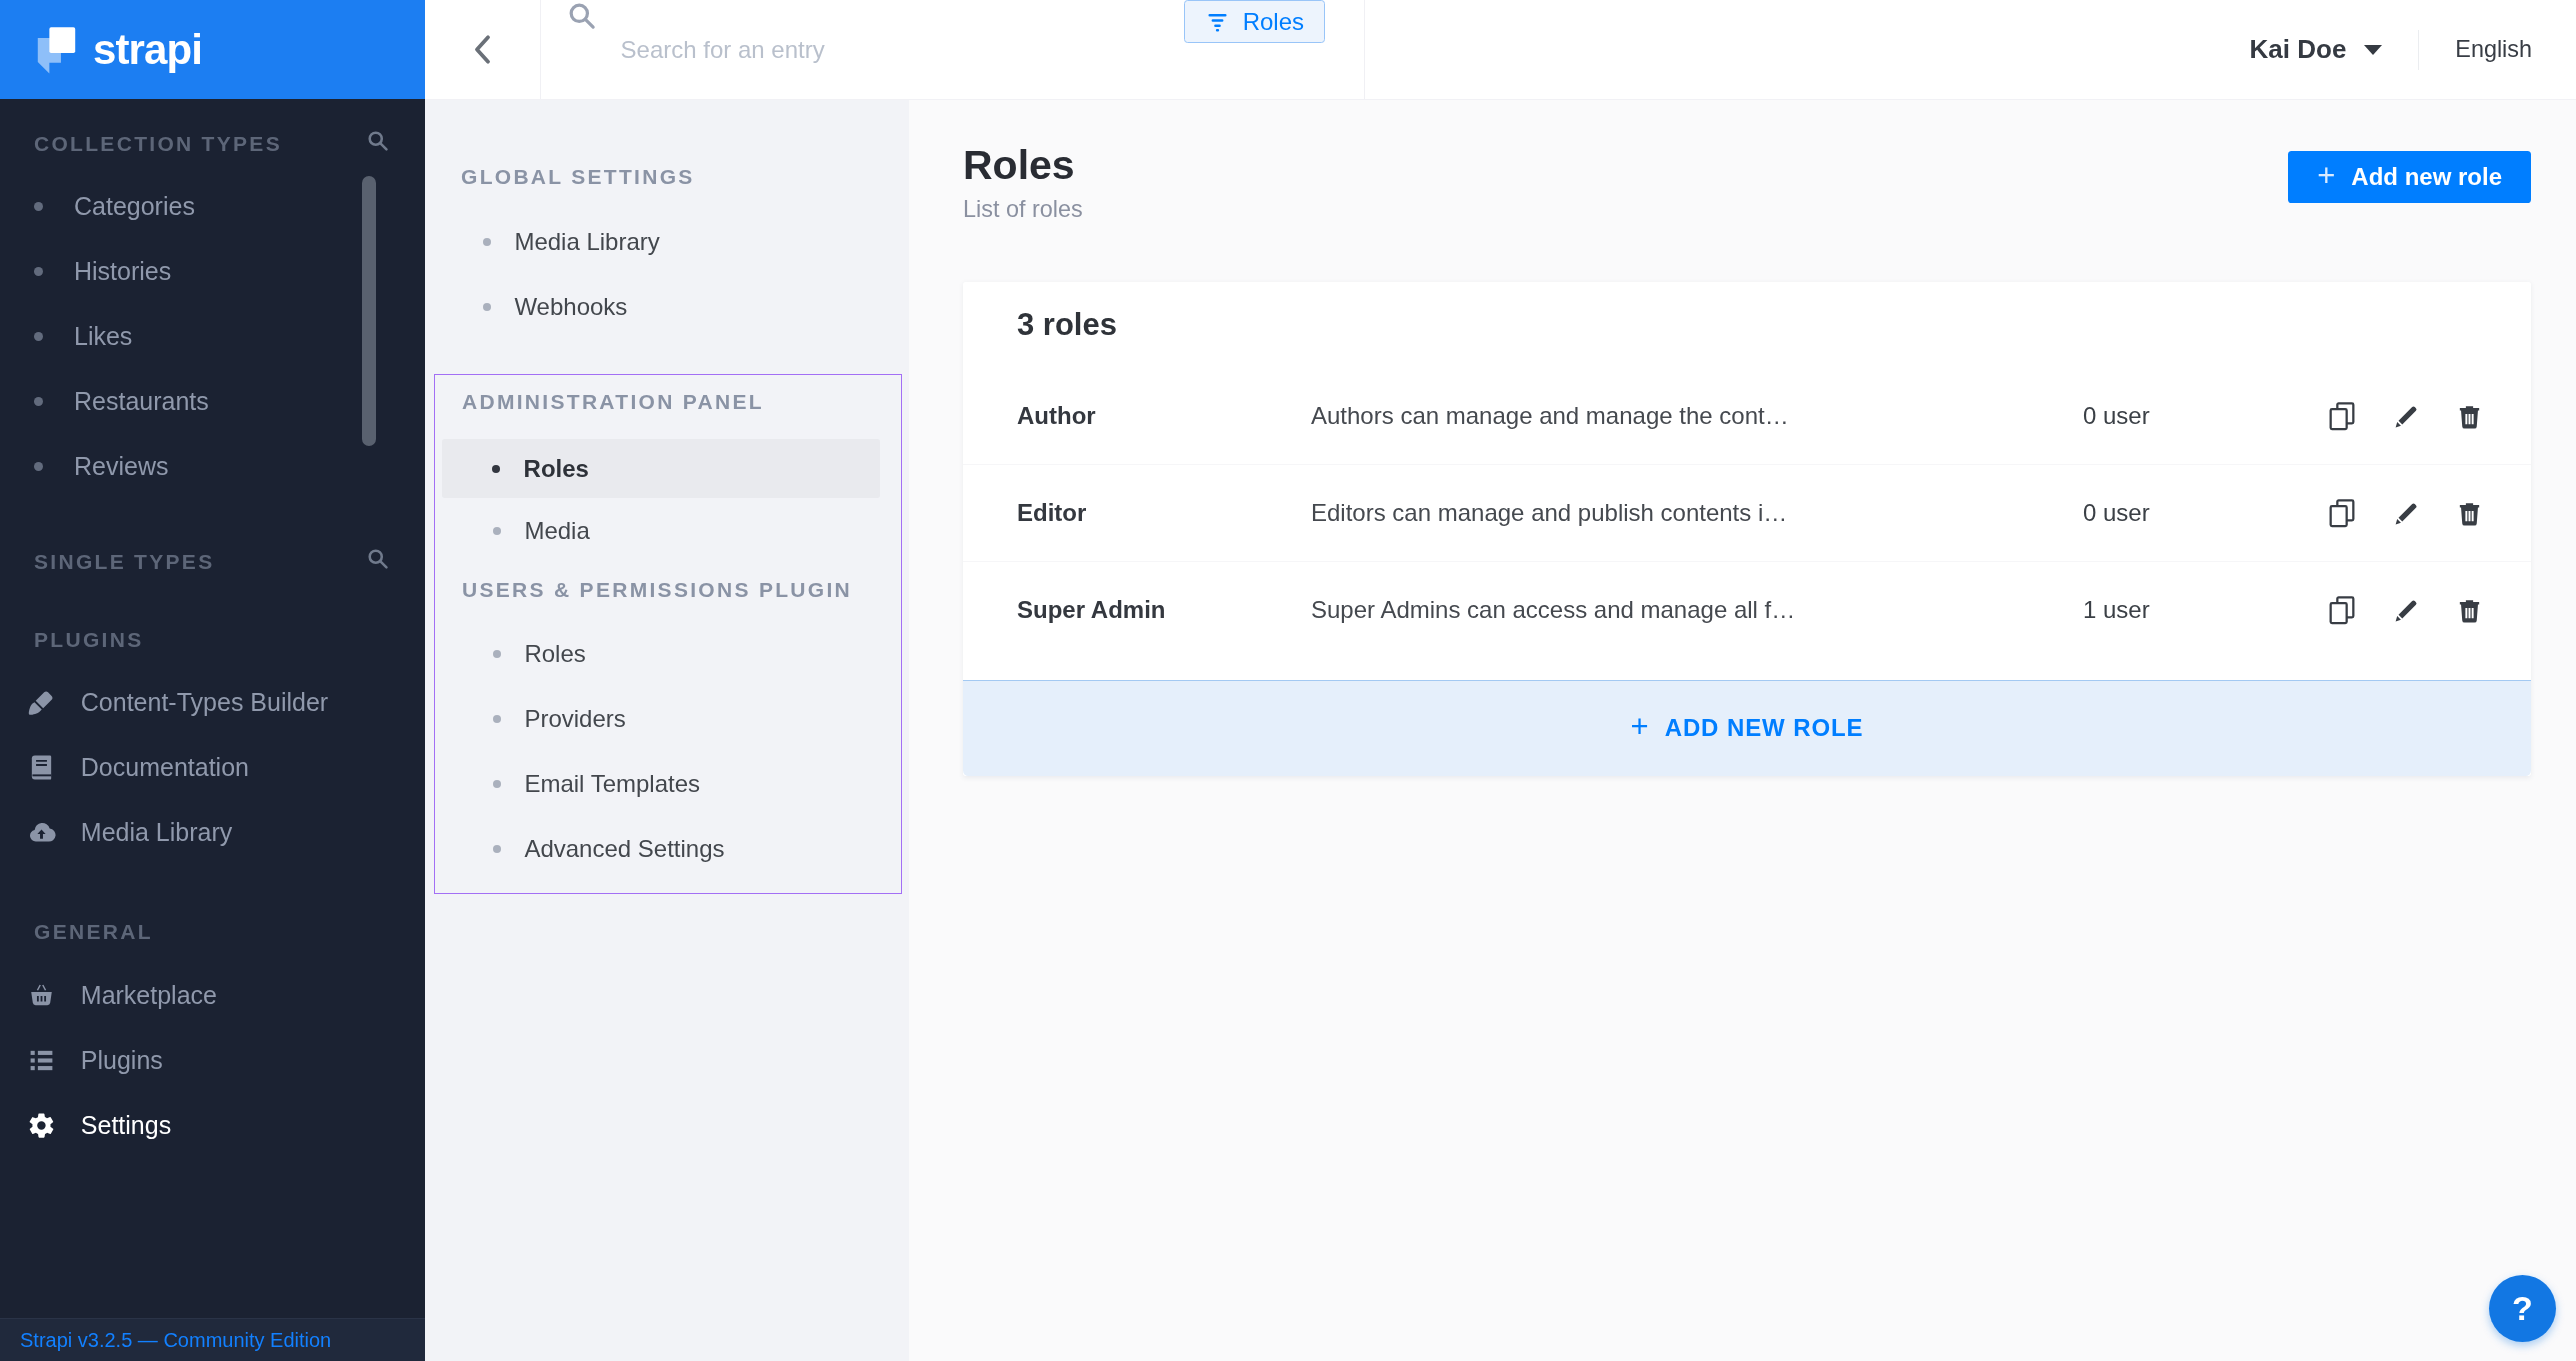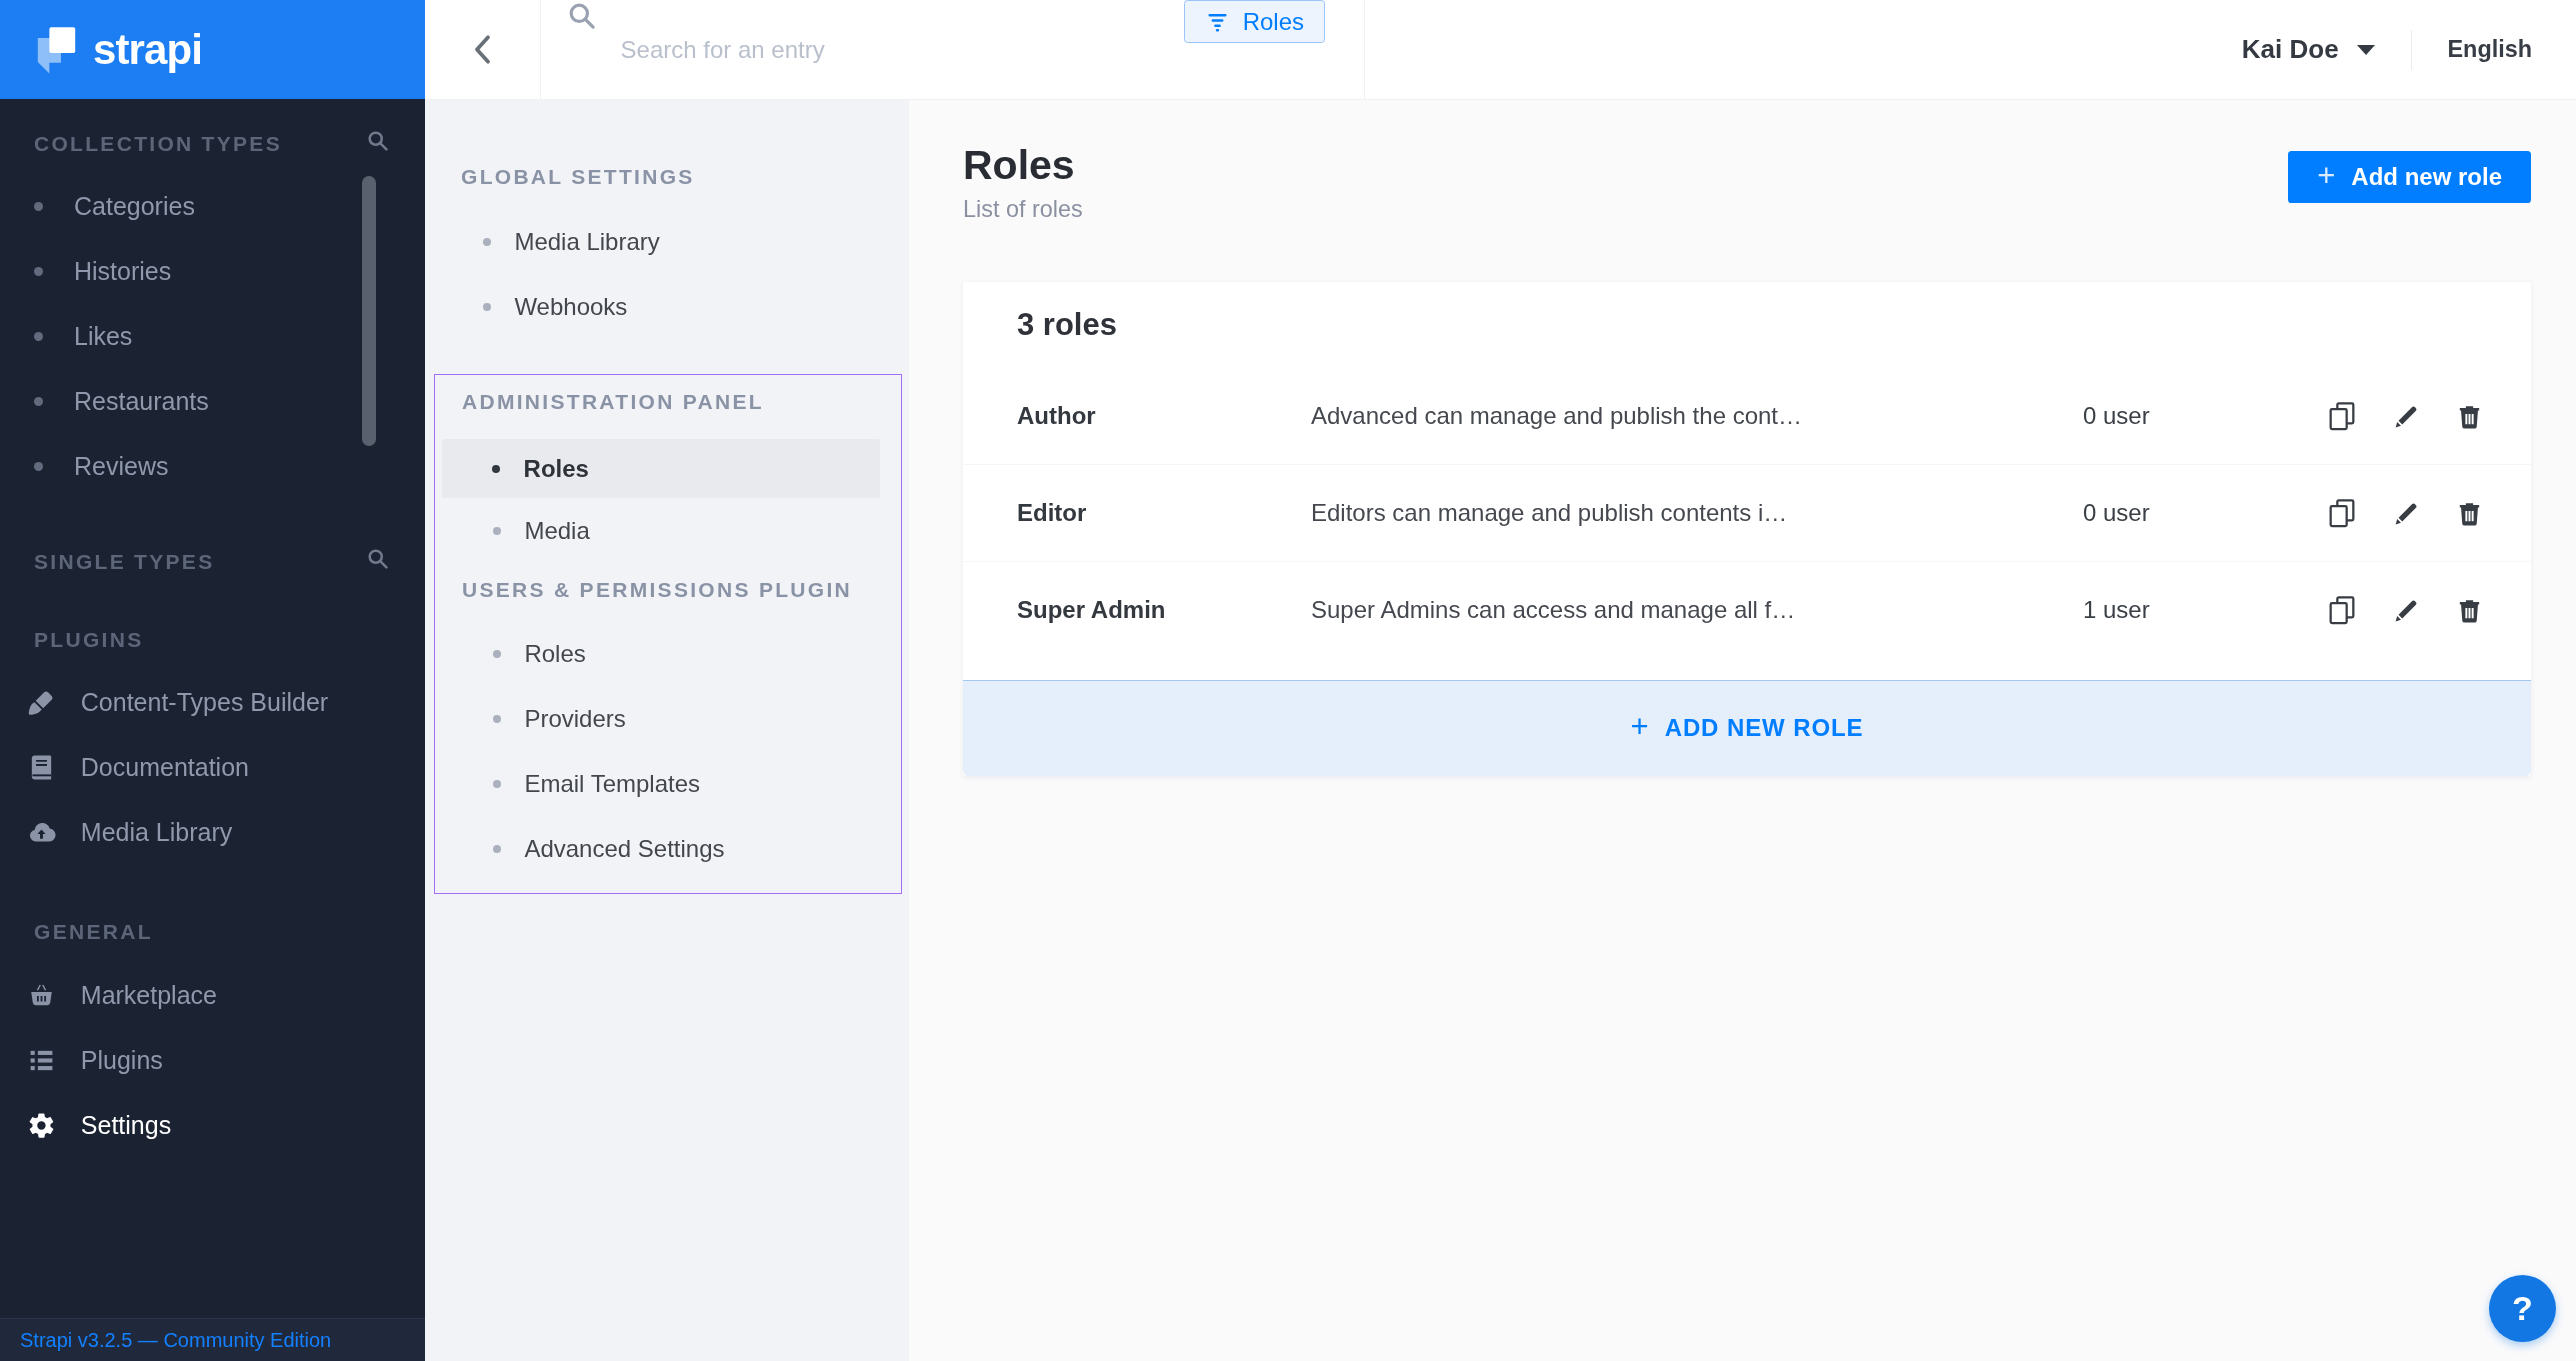--- a/index.html
+++ b/index.html
@@ -42,21 +42,21 @@
   .search-zone .mag{color:#9aa2b2;flex:none;margin-right:21.6px;}
   .search-input{flex:1;border:none;outline:none;font-size:24px;color:#454a52;font-family:"Liberation Sans",sans-serif;background:transparent;min-width:0;}
   .search-input::placeholder{color:#b9c0cc;}
   .filter-chip{flex:none;height:41px;display:flex;align-items:center;gap:12.6px;padding:0 20px;
     background:#edf4fd;border:0.9px solid #99c5f8;border-radius:3.6px;color:#007eff;font-size:24px;cursor:pointer;}
   .topbar-right{margin-left:auto;display:flex;align-items:center;padding-right:44px;}
   .user-menu{display:flex;align-items:center;gap:18px;cursor:pointer;}
   .user-name{font-size:26px;font-weight:bold;color:#353a42;}
   .caret-down{width:0;height:0;border-left:9px solid transparent;border-right:9px solid transparent;border-top:10.8px solid #353a42;}
   .tb-divider{width:0.9px;height:40px;background:#ebedf0;margin:0 36px;}
-  .language{font-size:23.4px;font-weight:bold;color:#383d45;cursor:pointer;}
+  .language{font-size:23.4px;font-weight:normal;color:#383d45;cursor:pointer;}
 
   
   .settings-col{position:absolute;left:425px;top:99px;width:484px;bottom:0;background:#f2f3f7;box-sizing:border-box;z-index:3;}
   .sn-header{height:25px;display:flex;align-items:center;padding-left:36px;color:#8a93a5;
     font-size:21px;font-weight:bold;letter-spacing:2.3px;}
   .sn-header.first{margin-top:65px;}
   .sn-item{height:65px;display:flex;align-items:center;padding-left:58px;color:#43474d;font-size:24px;cursor:pointer;}
   .sn-item .dot{width:8px;height:8px;border-radius:50%;background:#aab0bd;margin-right:23.4px;flex:none;}
   .sn-items{margin-top:20px;}
   .highlight-box{margin:35px 7.2px 0 9px;border:1.8px solid #a36ff5;box-sizing:border-box;padding-bottom:10.8px;}
@@ -308,21 +308,21 @@
         <span class="plus">+</span>
         <span>Add new role</span>
       </button>
     </div>
 
     <section class="roles-card">
       <div class="card-title">3 roles</div>
 
       <div class="role-row">
         <span class="role-name">Author</span>
-        <span class="role-desc">Advanced can manage and publish the cont…</span>
+        <span class="role-desc">Authors can manage and manage the cont…</span>
         <span class="role-users">0 user</span>
         <span class="role-actions">
           <button class="action-btn">
               <svg width="32" height="32" viewBox="0 0 24 24">
                 <g fill="#ffffff" stroke="currentColor" stroke-width="1.7">
                   <rect x="8.5" y="2.5" width="12" height="15" rx="1"></rect>
                   <rect x="3.5" y="6.8" width="12" height="15" rx="1"></rect>
                 </g>
               </svg>
             </button>

